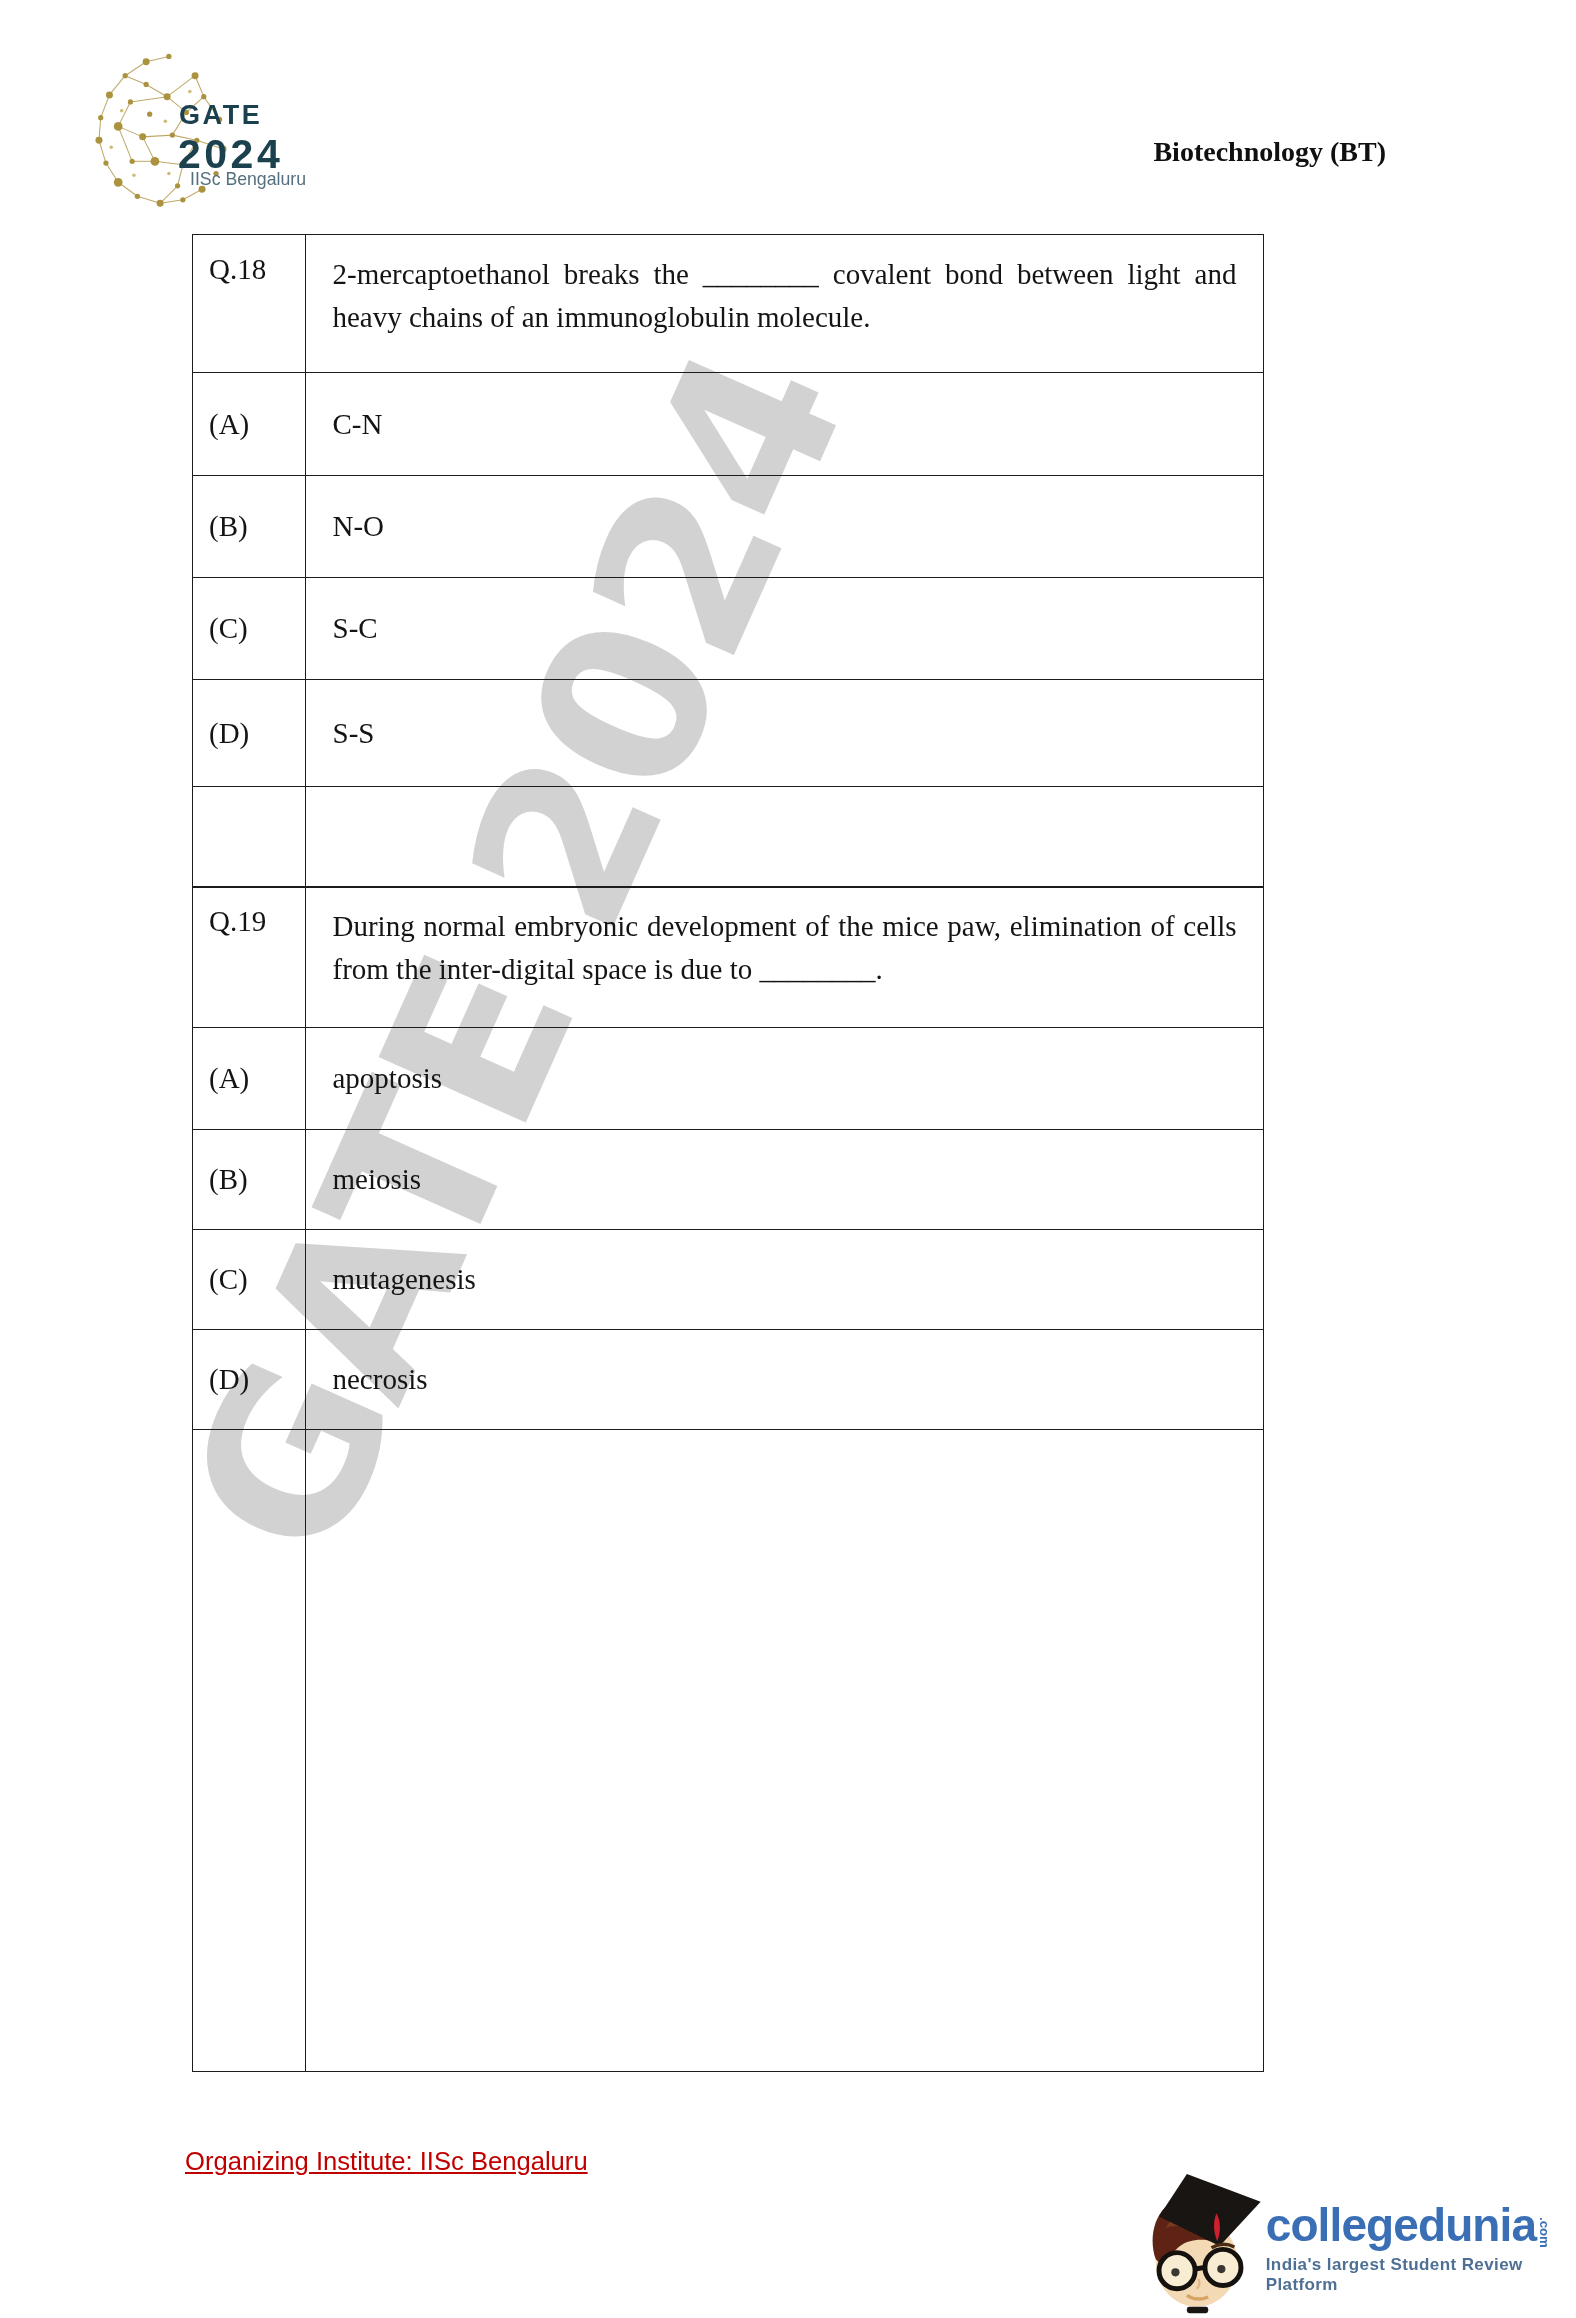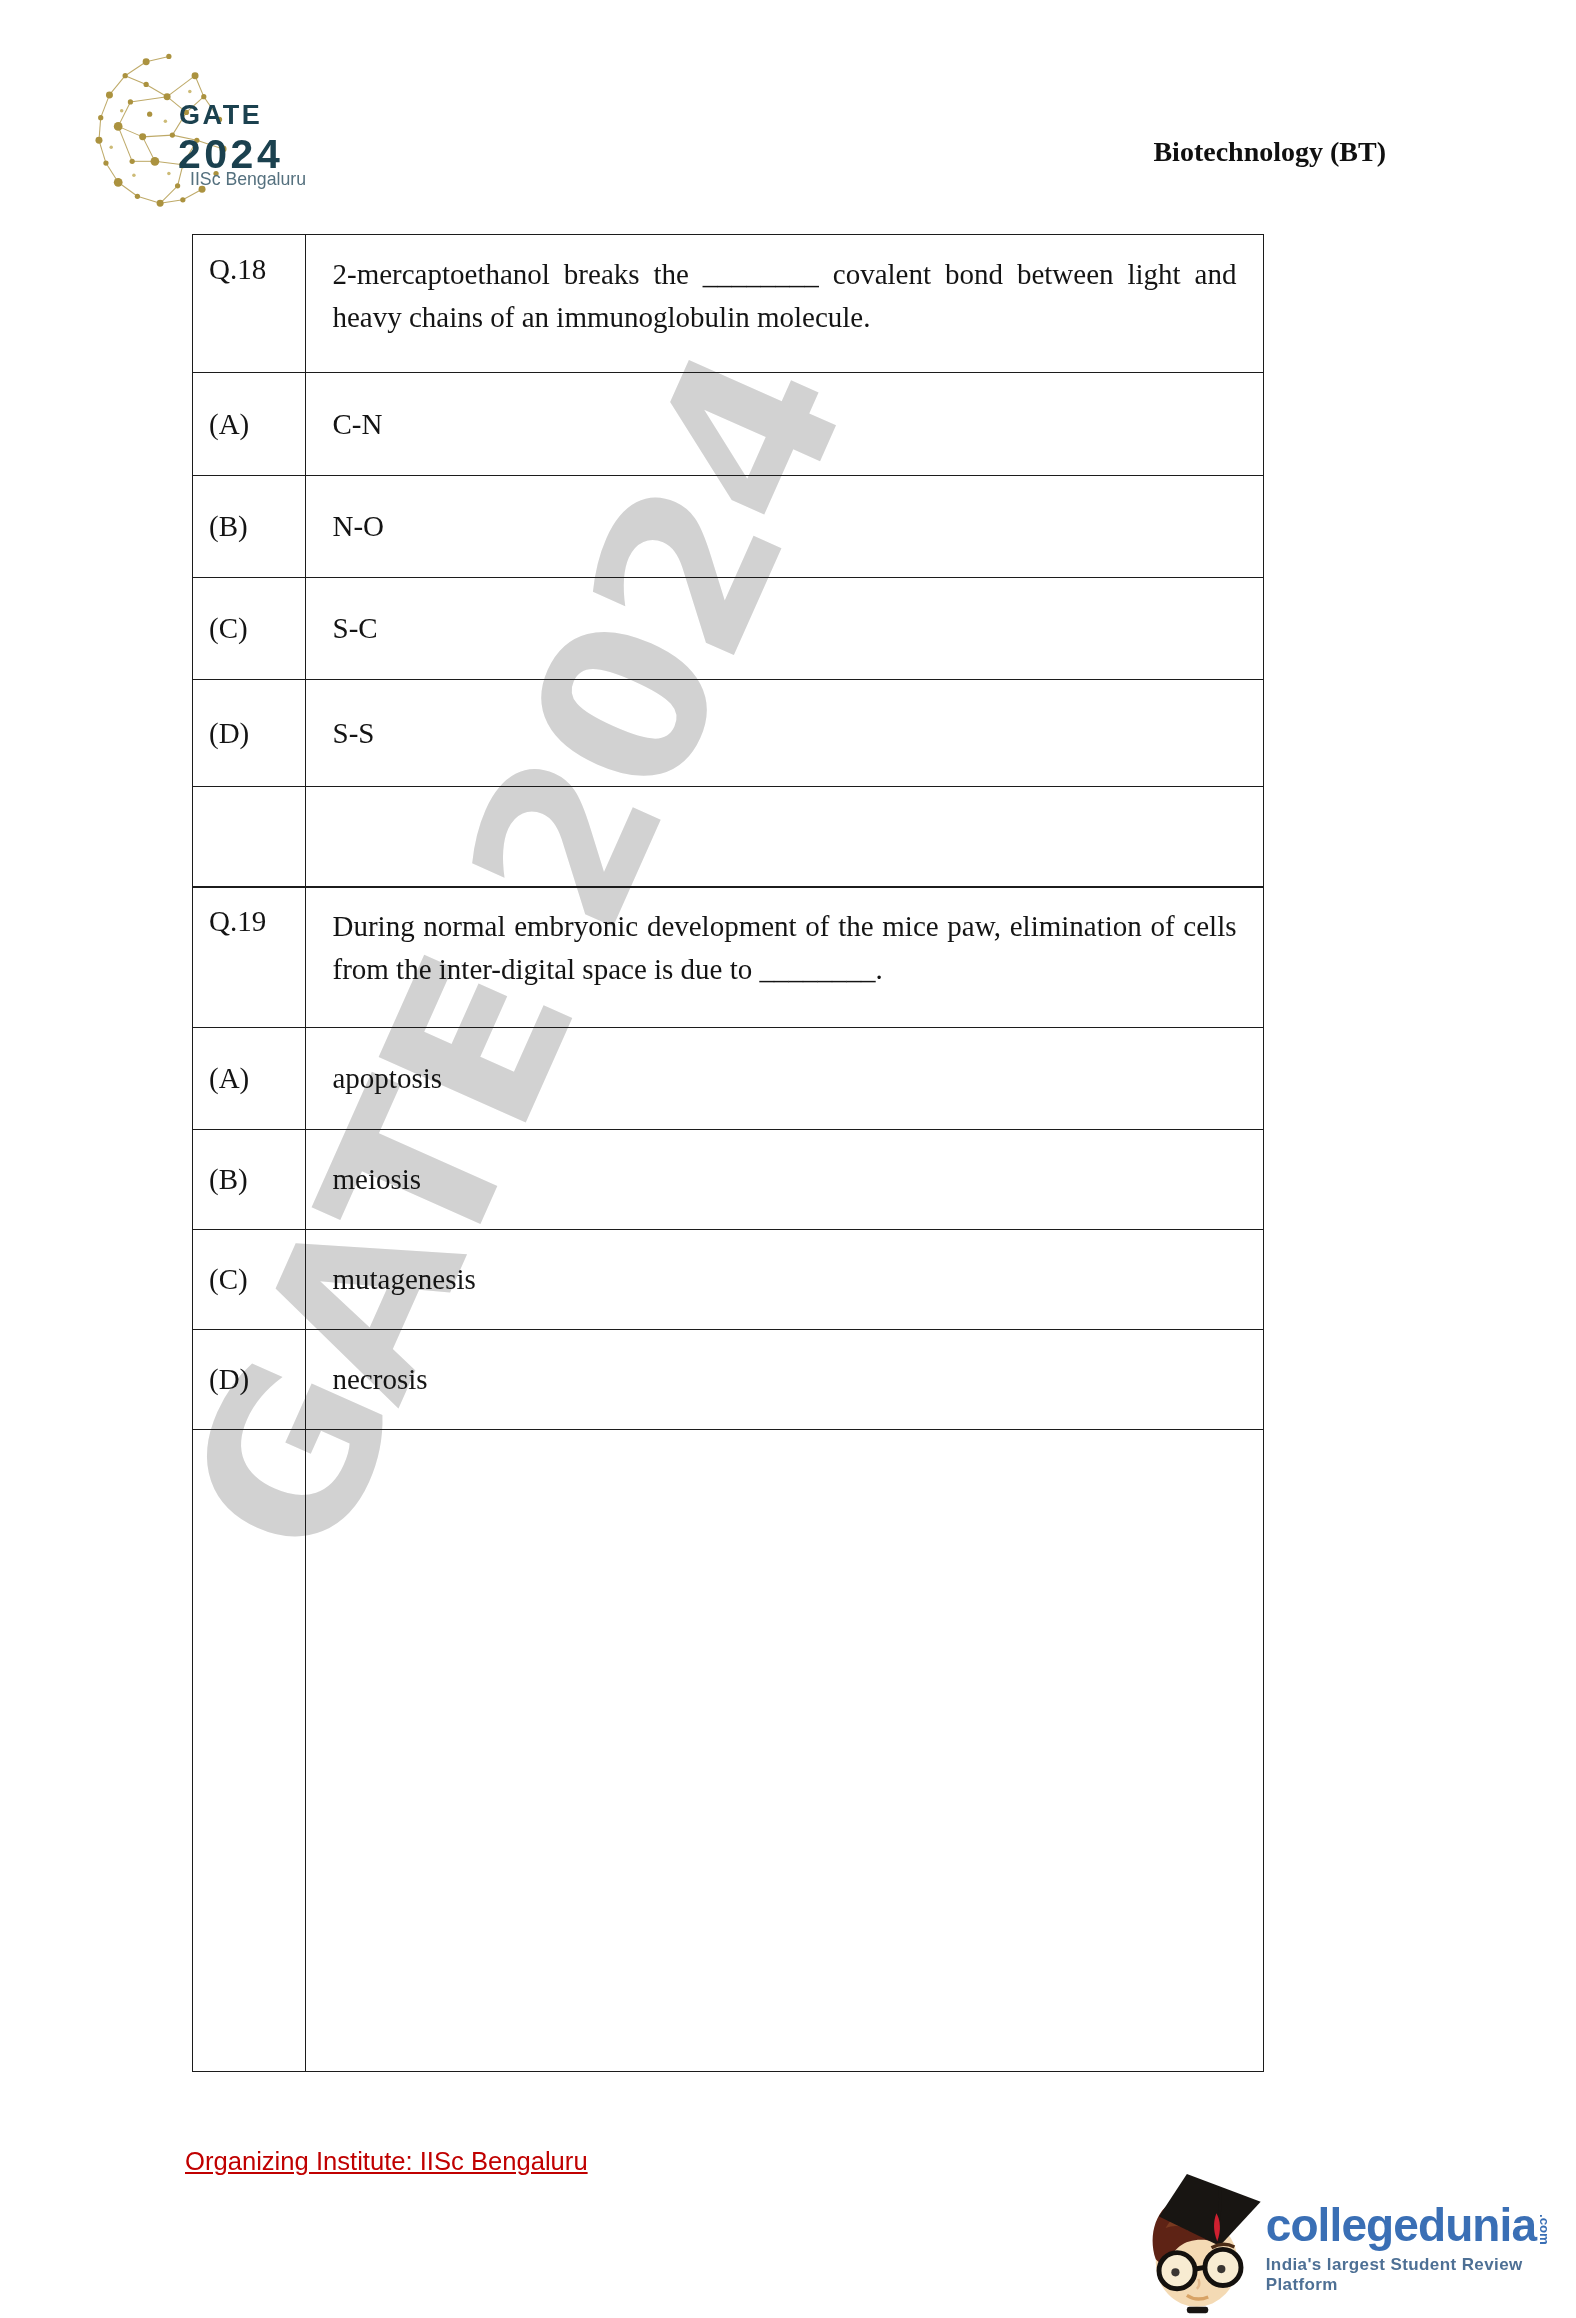--- a/index.html
+++ b/index.html
@@ -40,21 +40,21 @@
   #page-number{position:absolute;left:0;top:2117px;width:100%;text-align:center;z-index:2;
     font-family:"Liberation Sans",sans-serif;font-size:25px;color:#101010;}
   #page-number .b{font-weight:bold;}
   #organizer{position:absolute;left:185px;top:2147px;z-index:2;
     font-family:"Liberation Sans",sans-serif;font-size:25.6px;color:#c00000;text-decoration:underline;}
 
   
   #branding{position:absolute;left:1141px;top:2165px;width:436px;height:154px;z-index:2;
     display:flex;align-items:flex-start;}
   #brand-text{margin-left:1.8px;padding-top:37px;}
-  #brand-name-row{display:flex;align-items:flex-start;}
+  #brand-name-row{display:flex;align-items:flex-end;}
   #brand-name{font-family:"Liberation Sans",sans-serif;font-weight:bold;font-size:46px;
     letter-spacing:-0.9px;color:#3a6fb5;line-height:1;}
   #brand-tld{writing-mode:vertical-rl;font-family:"Liberation Sans",sans-serif;font-weight:bold;
     font-size:13.2px;color:#3a6fb5;margin-top:12.4px;margin-left:1.8px;line-height:1;}
   #brand-tagline{font-family:"Liberation Sans",sans-serif;font-weight:bold;font-size:17px;
     letter-spacing:0.4px;color:#4e7095;margin-top:7px;}
 </style>
 </head>
 <body>
 

